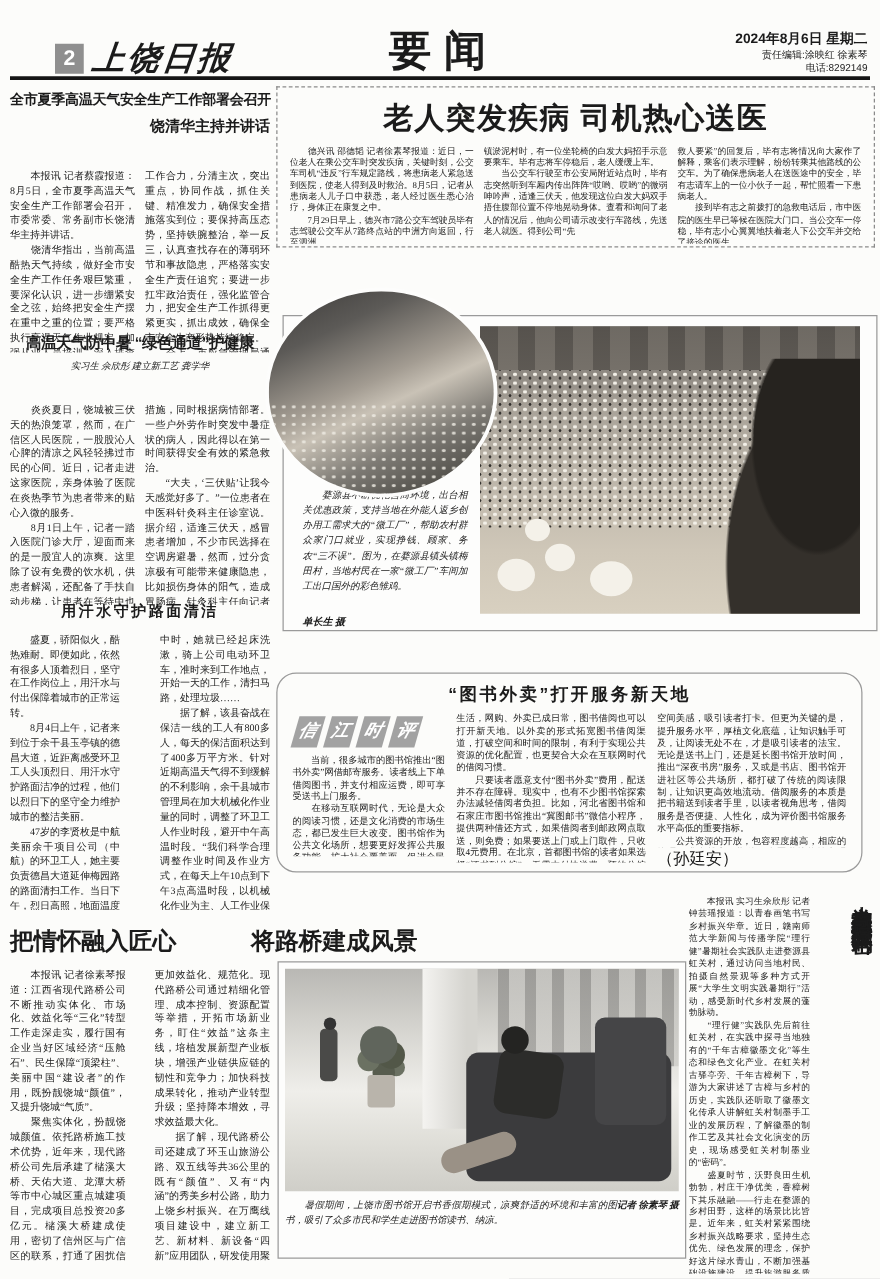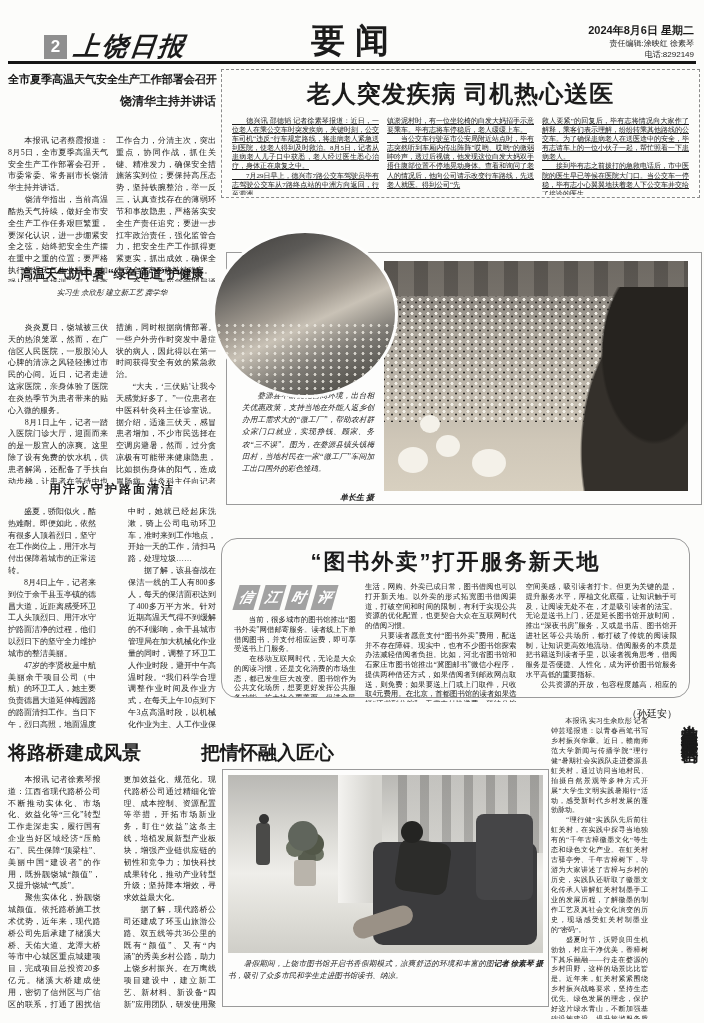--- a/index.html
+++ b/index.html
@@ -39,21 +39,21 @@
   
   .art-d{position:absolute;left:8px;top:740px;width:208px;}
   .art-d .hlrow{width:326px;display:flex;justify-content:space-between;
                 font:800 19px "Liberation Sans",sans-serif;white-space:nowrap;}
   .art-d .cols{margin-top:8px;gap:23px;} .art-d .col{height:238px;}
   
   .bus{position:absolute;left:221px;top:69px;width:479px;height:129px;border:1.5px dashed #8a8a8a;
        box-sizing:border-box;padding:4px 10px;background:#fcfcfa;}
   .bus .hl{font-size:24px;letter-spacing:1px;margin-top:4px;}
   .bus .cols{margin-top:7px;}
-  .bus .col{font-size:7px;line-height:1.3;height:78px;text-decoration:underline;}
+  .bus .col{font-size:7px;line-height:1.3;height:78px;}
   
   .micro-frame{position:absolute;left:226px;top:252px;width:474px;height:251px;border:1px solid #9a9a9a;background:#fdfdfc;}
   .micro-label{position:absolute;left:456px;top:219px;width:154px;height:31px;background:#c9c9c9;
                text-align:center;font:800 17px/31px "DejaVu Serif",serif;letter-spacing:1px;z-index:5;}
   .micro-label .fold{position:absolute;right:-17px;top:9px;width:34px;height:22px;background:#dedede;
                      transform:skewX(-28deg);z-index:-1;}
   .photo-circle{position:absolute;left:212px;top:230px;width:180px;height:162px;border-radius:50%;
                 border:3px solid #fdfdfc;z-index:4;overflow:hidden;
                 background:linear-gradient(155deg,#3c3a38 0%,#5c5a57 22%,#a39c92 45%,#c9c2b6 55%,#7d7a74 72%,#35342f 100%);}
   .photo-circle .dots{position:absolute;left:0;bottom:0;width:100%;height:45%;
@@ -64,35 +64,35 @@
       background:repeating-linear-gradient(90deg,#4e4a45 0 14px,#6e6962 14px 30px);opacity:.75;}
   .photo-big .figs{position:absolute;left:0;top:15%;width:100%;height:55%;
       background-image:radial-gradient(#f2efe7 1.3px,transparent 1.9px),radial-gradient(#2e2c29 .9px,transparent 1.4px);
       background-size:8px 7px,8px 7px;background-position:0 0,4px 3px;}
   .photo-big .blob{position:absolute;background:#f4f1e9;border-radius:50%;}
   .photo-big .worker{position:absolute;right:-26px;top:26px;width:150px;height:220px;
       background:radial-gradient(ellipse at 60% 30%,#26231f 0%,#26231f 40%,transparent 42%),
                  radial-gradient(ellipse at 55% 75%,#34302b 0%,#34302b 55%,transparent 57%);}
   .micro-caption{position:absolute;left:242px;top:390px;width:132px;font-style:italic;
                  font-size:7.6px;line-height:1.6;text-align:justify;white-space:pre-line;}
-  .micro-credit{position:absolute;left:242px;top:492px;width:132px;text-align:right;
+  .micro-credit{position:absolute;left:242px;top:492px;width:132px;text-align:left;
                 font:italic bold 8px "Liberation Serif",serif;}
   
   .review{position:absolute;left:221px;top:538px;width:469px;height:160px;border:1.5px solid #9a9a9a;
           border-radius:16px;box-sizing:border-box;padding:6px 12px;background:#fcfcfa;}
-  .review .hl{font-size:22px;letter-spacing:2px;margin-top:2px;}
+  .review .hl{font-size:14px;letter-spacing:2px;margin-top:2px;}
   .review .body{display:flex;gap:9px;margin-top:5px;}
   .review .c1{width:122px;flex:none;}
   .stamp{display:flex;gap:5px;margin:3px 0 5px 2px;}
   .stamp span{display:block;width:21px;height:25px;background:#a2a2a2;transform:skewX(-16deg);
               color:#fff;font:italic 800 14px/25px "DejaVu Serif",serif;text-align:center;}
   .review .col{font-size:7.4px;line-height:1.32;}
   .review .c1 .col{height:82px;}
   .review .c2,.review .c3{flex:1;height:120px;}
-  .review-author{text-align:right;font-size:10px;margin-top:17px;}
+  .review-author{font-size:13px;margin-top:0;}
   
   .libblock{position:absolute;left:222px;top:769px;width:327px;height:238px;border:1px solid #9a9a9a;
             box-sizing:border-box;padding:5px;background:#fdfdfc;}
   .libphoto{position:relative;width:100%;height:178px;overflow:hidden;
             background:linear-gradient(180deg,#b9b8b4 0%,#d6d5d0 28%,#efeeea 55%,#dfded8 78%,#cfcec8 100%);}
   .libphoto .windows{position:absolute;right:0;top:0;width:46%;height:44%;
       background:repeating-linear-gradient(90deg,#8e8d8a 0 9px,#c8c7c3 9px 22px);opacity:.65;}
   .libphoto .pillar{position:absolute;left:35%;top:0;width:14%;height:72%;
       background:linear-gradient(90deg,#f4f3f0,#d5d4cf 80%);}
   .libphoto .plant{position:absolute;left:19%;top:26%;width:30px;height:30px;border-radius:50%;
@@ -159,39 +159,39 @@
 　　47岁的李贤枚是中航美丽余干项目公司（中航）的环卫工人，她主要负责德昌大道延伸梅园路的路面清扫工作。当日下午，烈日高照，地面温度超过37℃。在德昌大道与梅园路交会口附近见到李贤枚时，她刚清扫完一轮马路，从电动车座椅上下来，额头及颈背部早已被汗水浸湿，裸露在外的皮肤因常年曝晒呈现出黝黑色。
 　　“天气太热，走一趟衣服就全湿了。”她介绍，每天早上4时30分，当绝大多数人都还在睡梦</div>
       <div class="col">中时，她就已经起床洗漱，骑上公司电动环卫车，准时来到工作地点，开始一天的工作，清扫马路，处理垃圾……
 　　据了解，该县奋战在保洁一线的工人有800多人，每天的保洁面积达到了400多万平方米。针对近期高温天气得不到缓解的不利影响，余干县城市管理局在加大机械化作业量的同时，调整了环卫工人作业时段，避开中午高温时段。“我们科学合理调整作业时间及作业方式，在每天上午10点到下午3点高温时段，以机械化作业为主、人工作业保洁为辅，减少人工作业频次。及时发放藿香正气水、人丹等防暑药品，做好一线环卫工人防暑降温工作。”余干县城市管理局环卫股负责人彭文介绍。
 　　“虽然工作很辛苦，但每次听到有人夸城区环境好、道路干净的时候，我心里就很高兴，觉得自己的工作有价值。”李贤枚说。　（韩海建）</div>
     </div>
   </div>
 
   <div class="art-d">
     <div class="hlrow">
+      <span>把情怀融入匠心</span>
       <span>将路桥建成风景</span>
-      <span>把情怀融入匠心</span>
     </div>
     <div class="cols">
       <div class="col">　　本报讯 记者徐素琴报道：江西省现代路桥公司不断推动实体化、市场化、效益化等“三化”转型工作走深走实，履行国有企业当好区域经济“压舱石”、民生保障“顶梁柱”、美丽中国“建设者”的作用，既扮靓饶城“颜值”，又提升饶城“气质”。
 　　聚焦实体化，扮靓饶城颜值。依托路桥施工技术优势，近年来，现代路桥公司先后承建了槠溪大桥、天佑大道、龙潭大桥等市中心城区重点城建项目，完成项目总投资20多亿元。槠溪大桥建成使用，密切了信州区与广信区的联系，打通了困扰信州区、广信区的“断头路”；天佑大道、上饶北大道构建上饶城区交通“大动脉”，天佑大道高标准施行“绿化亮化美化”工程，成为市区“最美道路”，既扮靓了饶城“颜值”，又提升了饶城“气质”，取得良好社会效益和经济效益。
 　　聚焦市场化，抢抓域内市场。现代路桥公司实行“多元经营、多轮驱动、多管齐下”的经营策略，抓住“市场化”主线，2024年上半年新增市场化中标项目4个，中标金额8.08亿元。通过构建完善的经营管理制度，推行企业薪酬制度改革，项目管理</div>
       <div class="col">更加效益化、规范化。现代路桥公司通过精细化管理、成本控制、资源配置等举措，开拓市场新业务，盯住“效益”这条主线，培植发展新型产业板块，增强产业链供应链的韧性和竞争力；加快科技成果转化，推动产业转型升级；坚持降本增效，寻求效益最大化。
 　　据了解，现代路桥公司还建成了环玉山旅游公路、双五线等共36公里的既有“颜值”、又有“内涵”的秀美乡村公路，助力上饶乡村振兴。在万鹰线项目建设中，建立新工艺、新材料、新设备“四新”应用团队，研发使用聚氨酯高分子材料作为桥梁伸缩缝模块用于桥梁预制，降低了作业难度，节省了人工和时间，节约成本200余万元。建设槠溪大桥项目时，引进数控钢筋弯曲机、数控钢筋锯切套丝打磨生产线、焊接机器人等数控设备，发挥数控设备高精度、高效率、低劳动强度的优势，降低施工成本600余万元。</div>
     </div>
   </div>
 
   <div class="bus">
     <div class="hl">老人突发疾病  司机热心送医</div>
     <div class="cols">
       <div class="col">　　德兴讯 邵德韬 记者徐素琴报道：近日，一位老人在乘公交车时突发疾病，关键时刻，公交车司机“违反”行车规定路线，将患病老人紧急送到医院，使老人得到及时救治。8月5日，记者从患病老人儿子口中获悉，老人经过医生悉心治疗，身体正在康复之中。
 　　7月29日早上，德兴市7路公交车驾驶员毕有志驾驶公交车从7路终点站的中洲方向返回，行至泗洲</div>
       <div class="col">镇淤泥村时，有一位坐轮椅的白发大妈招手示意要乘车。毕有志将车停稳后，老人缓缓上车。
-　　当公交车行驶至市公安局附近站点时，毕有志突然听到车厢内传出阵阵“哎哟、哎哟”的微弱呻吟声，透过后视镜，他发现这位白发大妈双手捂住腹部位置不停地晃动身体。查看和询问了老人的情况后，他向公司请示改变行车路线，先送老人就医。得到公司“先</div>
+　　当公交车行驶至市公安局附近站点时，毕有志突然听到车厢内传出阵阵“哎哟、哎哟”的微弱呻吟声，适逢三伏天，他发现这位白发大妈双手捂住腹部位置不停地晃动身体。查看和询问了老人的情况后，他向公司请示改变行车路线，先送老人就医。得到公司“先</div>
       <div class="col">救人要紧”的回复后，毕有志将情况向大家作了解释，乘客们表示理解，纷纷转乘其他路线的公交车。为了确保患病老人在送医途中的安全，毕有志请车上的一位小伙子一起，帮忙照看一下患病老人。
 　　接到毕有志之前拨打的急救电话后，市中医院的医生早已等候在医院大门口。当公交车一停稳，毕有志小心翼翼地扶着老人下公交车并交给了接诊的医生。</div>
     </div>
   </div>
 
   <div class="micro-frame"></div>
   <div class="photo-circle">
     <span class="dots"></span>
   </div>
   <div class="photo-big">

